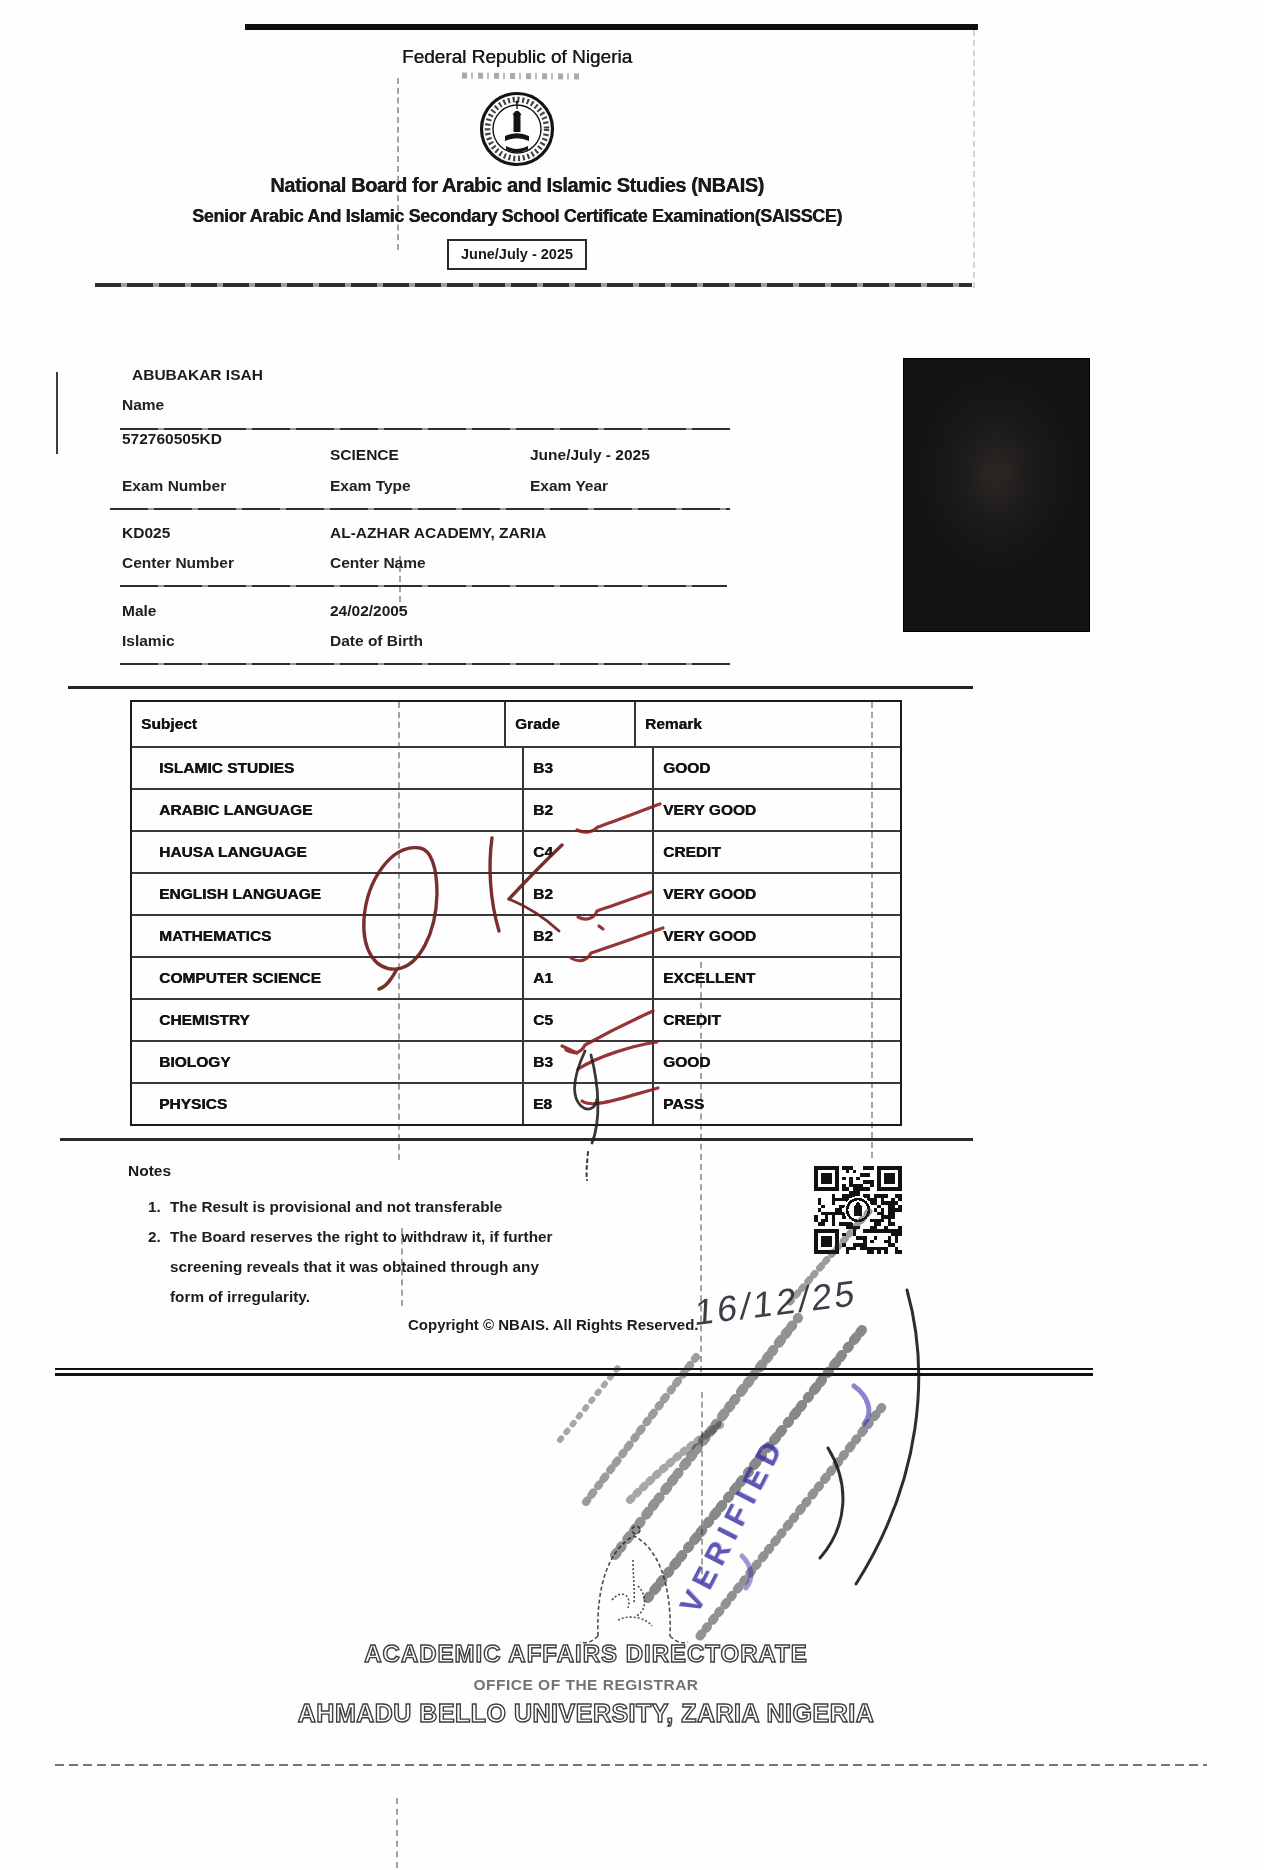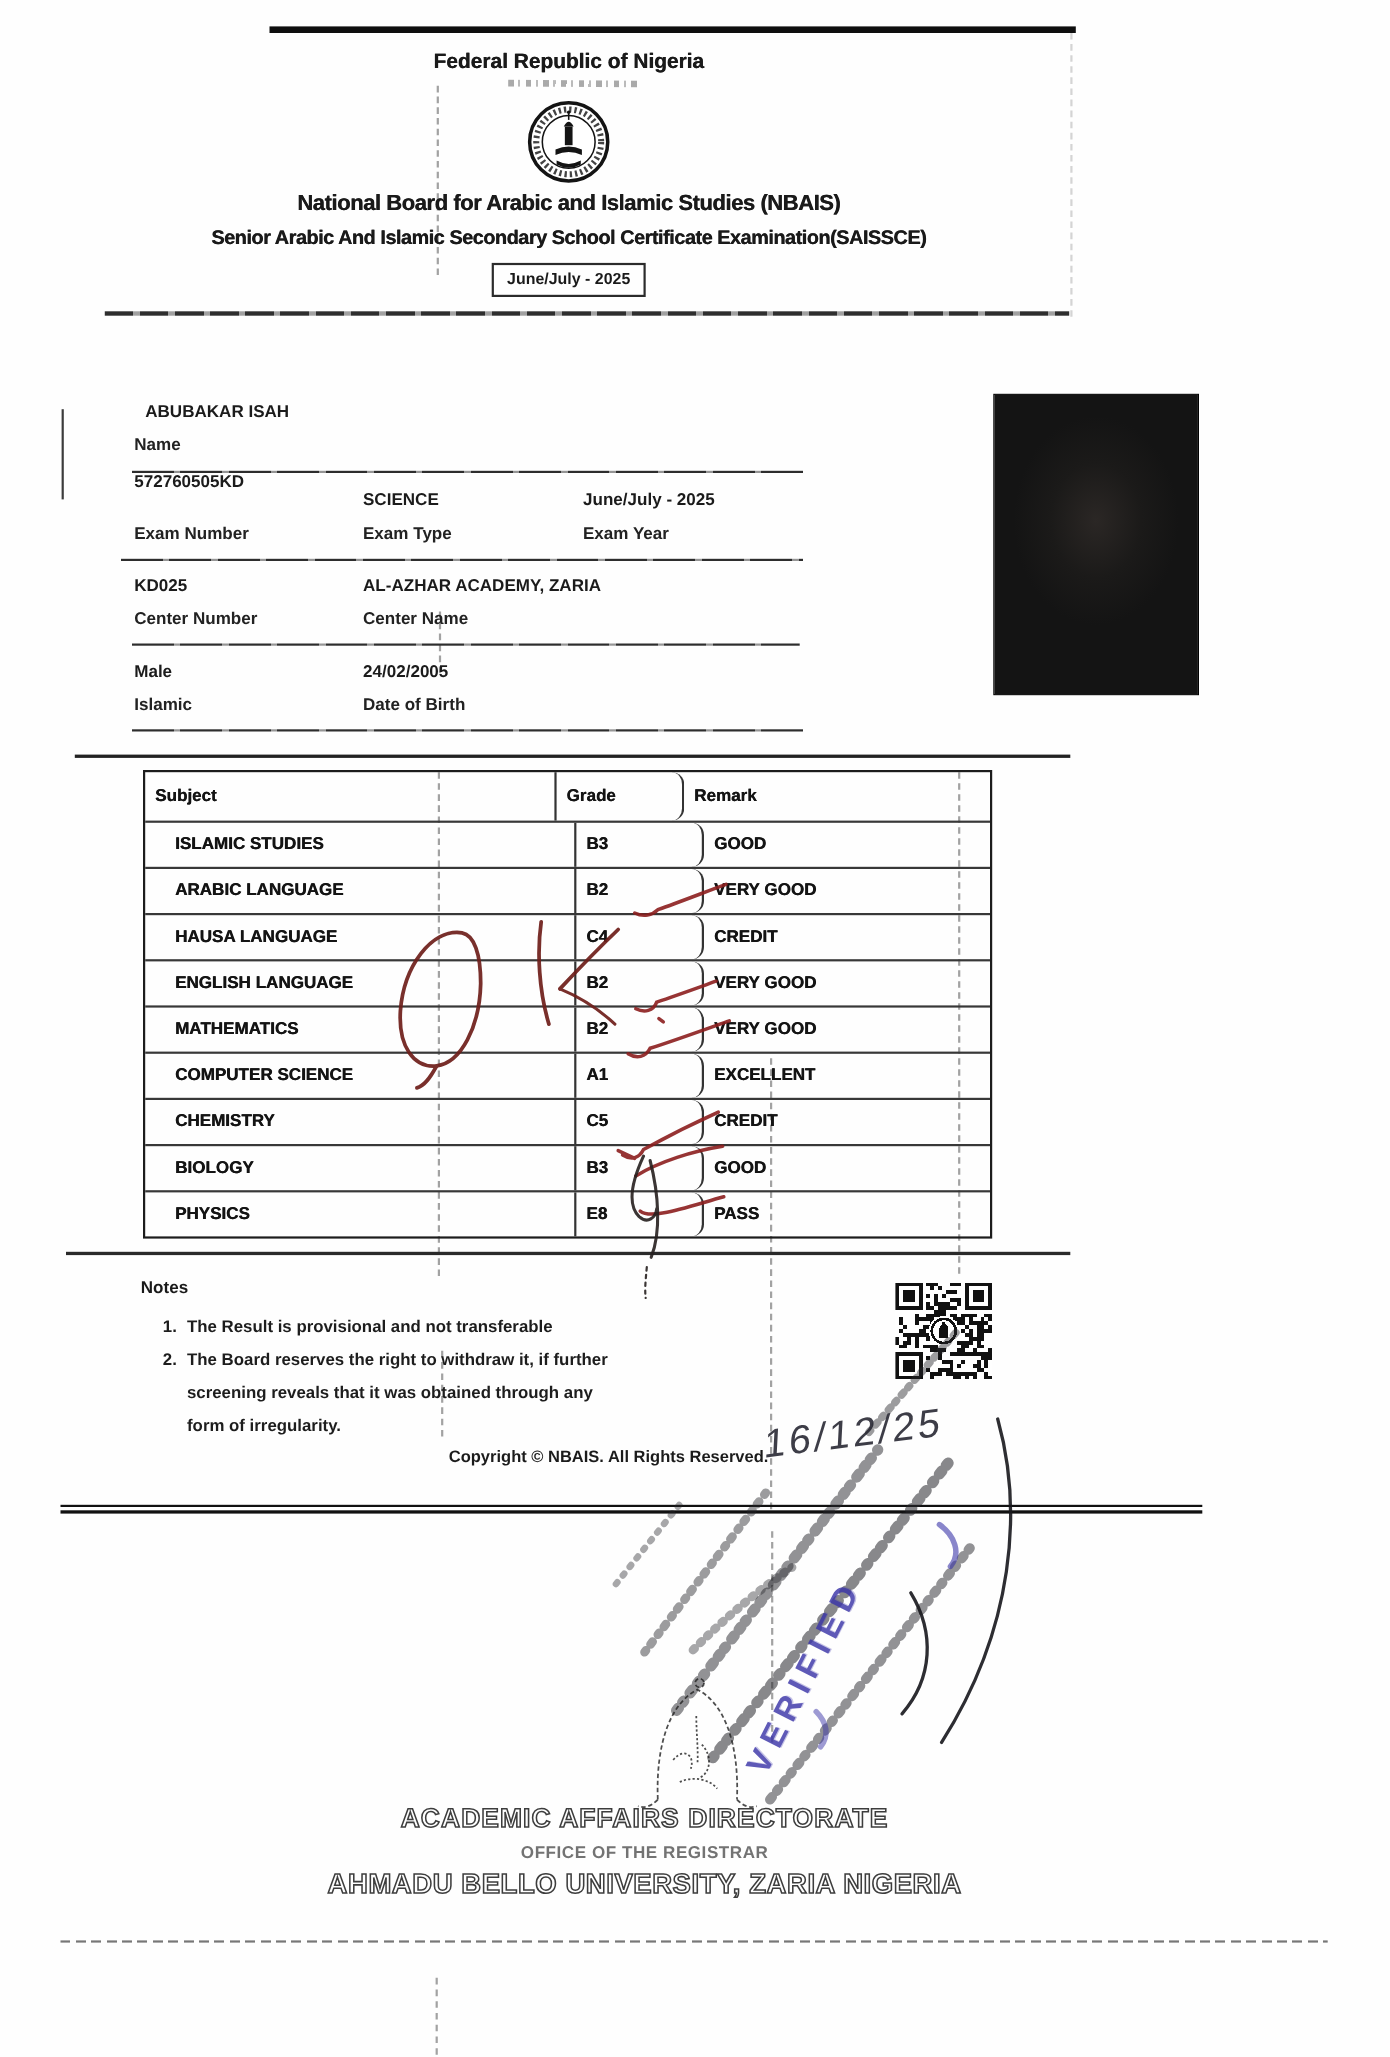--- a/index.html
+++ b/index.html
@@ -10,21 +10,21 @@
 
   
   .topbar { left:245px; top:24px; width:733px; height:6px; background:#0e0e0e; }
   .hline { background:#2a2a2a; }
   .h-dash { background:repeating-linear-gradient(90deg,#2e2e2e 0 26px, rgba(46,46,46,.45) 26px 32px); }
   .vdash { width:0; border-left:2px dashed rgba(70,70,70,.5); }
   .leftfrag { left:56px; top:372px; width:2px; height:82px; background:#3c3c3c; }
 
   
   .hdr { left:137px; width:760px; text-align:center; }
-  .country { top:46px; font-size:19px; font-weight:700; text-shadow:.4px 0 0 #1a1a1a; }
+  .country { top:46px; font-size:19px; font-weight:400; text-shadow:.4px 0 0 #1a1a1a; }
   .scribble { left:462px; top:73px; width:118px; height:6px; opacity:.5; transform:rotate(.4deg);
       background:repeating-linear-gradient(90deg,#555 0 5px, transparent 5px 9px, #777 9px 11px, transparent 11px 16px); }
   .board { top:174px; font-size:20px; font-weight:700; letter-spacing:-.4px; text-shadow:.4px 0 0 #1a1a1a; }
   .examtitle { top:206px; font-size:18px; font-weight:700; letter-spacing:-.4px; text-shadow:.4px 0 0 #1a1a1a; }
   .sessionwrap { top:239px; }
   .sessionbox { display:inline-block; border:2px solid #2b2b2b; padding:5px 12px 6px; font-size:14.5px; font-weight:700; }
 
   
   .val, .lbl { font-size:15.5px; font-weight:700; color:#1b1b1b; white-space:nowrap; }
   .lbl { color:#222; }
@@ -34,21 +34,21 @@
   .photo { left:903px; top:358px; width:187px; height:274px; border:1px solid #000;
       background:radial-gradient(ellipse 75px 95px at 50% 42%, #2b2725 0%, #1b1a19 55%, #141414 100%); }
 
   
   .rtable { left:130px; top:700px; width:772px; border:2.5px solid #1c1c1c; background:transparent; }
   .trow { display:flex; height:42px; }
   .trow.head { height:44px; }
   .trow + .trow { border-top:2px solid #383838;padding-left:18px; }
   .c { display:flex; align-items:center; padding-left:9px; font-size:15.5px; font-weight:700; color:#141414; text-shadow:.45px 0 0 #141414; }
   .c.subj { width:374px; border-right:2px solid #333; }
-  .c.grade { width:116px; border-right:2px solid #333;border-radius:11px; }
+  .c.grade { width:130px; border-right:2px solid #333; }
   .c.remark { flex:1; }
   .trow.head .c { text-shadow:.3px 0 0 #141414; }
 
   
   .notes-title { left:128px; top:1162px; font-size:15.5px; font-weight:700; }
   .notes-list { left:148px; top:1192px; width:440px; font-size:15.3px; font-weight:600; color:#1d1d1d; }
   .note { display:flex; line-height:30px; }
   .note .num { width:22px; flex:0 0 22px; }
   .note .txt { width:398px; }
 

